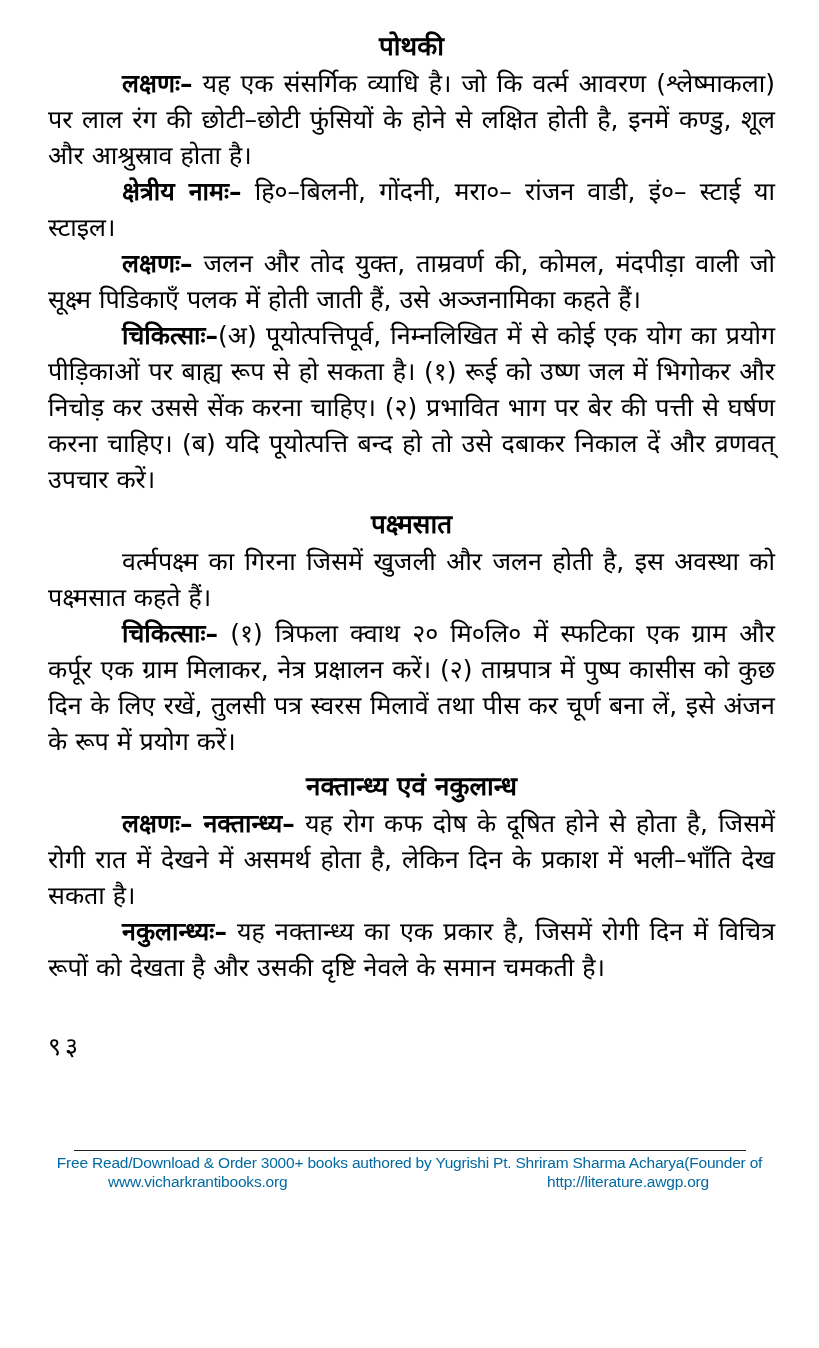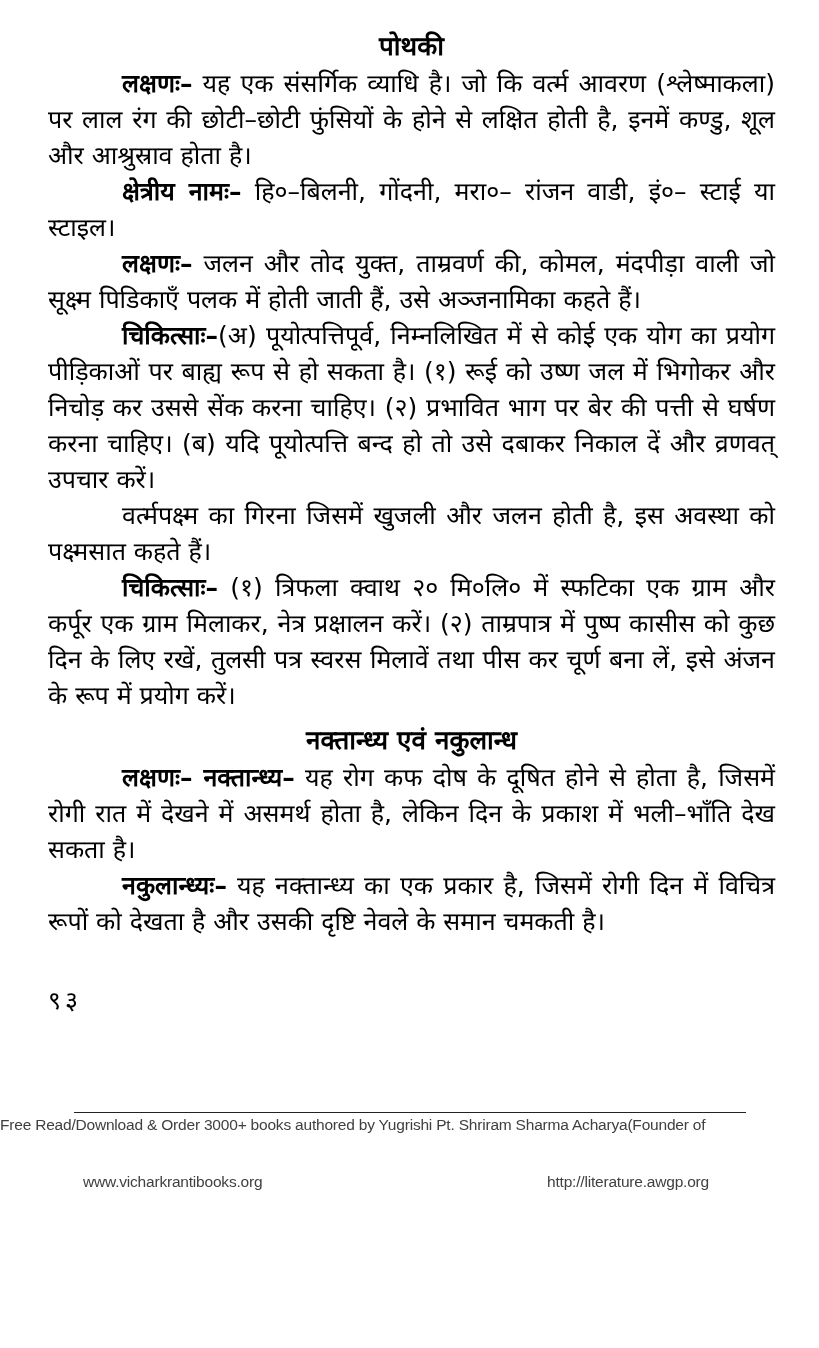--- a/index.html
+++ b/index.html
@@ -37,52 +37,52 @@
     margin-top: 42px;
     letter-spacing: 4px;
   }
   .footer {
     position: absolute;
     left: 0; right: 0; bottom: 12px;
     font-family: "Liberation Sans", sans-serif;
     font-size: 15.5px;
     line-height: 19px;
     letter-spacing: -0.2px;
-    color: #404040;
-    text-align: left;
+    color: #0369a1;
+    text-align: center;
   }
   .footer-rule {
     width: 672px;
     margin: 0 auto 2px auto;
     border-top: 1.6px solid #222;
   }
   .footer-urls {
     display: flex;
     justify-content: space-between;
-    padding: 0 110px 0 83px;
-    margin-top: 38px;
+    padding: 0 110px 0 108px;
   }
 </style>
 </head>
 <body>
 
 <div class="page">
 
   <section>
     <h2 class="section-heading">पोथकी</h2>
     <p class="para"><span class="lead">लक्षणः–</span><span> यह एक संसर्गिक व्याधि है। जो कि वर्त्म आवरण (श्लेष्माकला) पर लाल रंग की छोटी–छोटी फुंसियों के होने से लक्षित होती है, इनमें कण्डु, शूल और आश्रुस्राव होता है।</span></p>
   </section>
 
   <section>
     <p class="para"><span class="lead">क्षेत्रीय नामः–</span><span> हि०–बिलनी, गोंदनी, मरा०– रांजन वाडी, इं०– स्टाई या स्टाइल।</span></p>
     <p class="para"><span class="lead">लक्षणः–</span><span> जलन और तोद युक्त, ताम्रवर्ण की, कोमल, मंदपीड़ा वाली जो सूक्ष्म पिडिकाएँ पलक में होती जाती हैं, उसे अञ्जनामिका कहते हैं।</span></p>
     <p class="para"><span class="lead">चिकित्साः–</span><span>(अ) पूयोत्पत्तिपूर्व, निम्नलिखित में से कोई एक योग का प्रयोग पीड़िकाओं पर बाह्य रूप से हो सकता है। (१) रूई को उष्ण जल में भिगोकर और निचोड़ कर उससे सेंक करना चाहिए। (२) प्रभावित भाग पर बेर की पत्ती से घर्षण करना चाहिए। (ब) यदि पूयोत्पत्ति बन्द हो तो उसे दबाकर निकाल दें और व्रणवत् उपचार करें।</span></p>
   </section>
 
   <section>
+    <h2 class="section-heading">पक्ष्मसात</h2>
     <p class="para"><span>वर्त्मपक्ष्म का गिरना जिसमें खुजली और जलन होती है, इस अवस्था को पक्ष्मसात कहते हैं।</span></p>
     <p class="para"><span class="lead">चिकित्साः–</span><span> (१) त्रिफला क्वाथ २० मि०लि० में स्फटिका एक ग्राम और कर्पूर एक ग्राम मिलाकर, नेत्र प्रक्षालन करें। (२) ताम्रपात्र में पुष्प कासीस को कुछ दिन के लिए रखें, तुलसी पत्र स्वरस मिलावें तथा पीस कर चूर्ण बना लें, इसे अंजन के रूप में प्रयोग करें।</span></p>
   </section>
 
   <section>
     <h2 class="section-heading">नक्तान्ध्य एवं नकुलान्ध</h2>
     <p class="para"><span class="lead">लक्षणः– नक्तान्ध्य–</span><span> यह रोग कफ दोष के दूषित होने से होता है, जिसमें रोगी रात में देखने में असमर्थ होता है, लेकिन दिन के प्रकाश में भली–भाँति देख सकता है।</span></p>
     <p class="para"><span class="lead">नकुलान्ध्यः–</span><span> यह नक्तान्ध्य का एक प्रकार है, जिसमें रोगी दिन में विचित्र रूपों को देखता है और उसकी दृष्टि नेवले के समान चमकती है।</span></p>
   </section>
 

